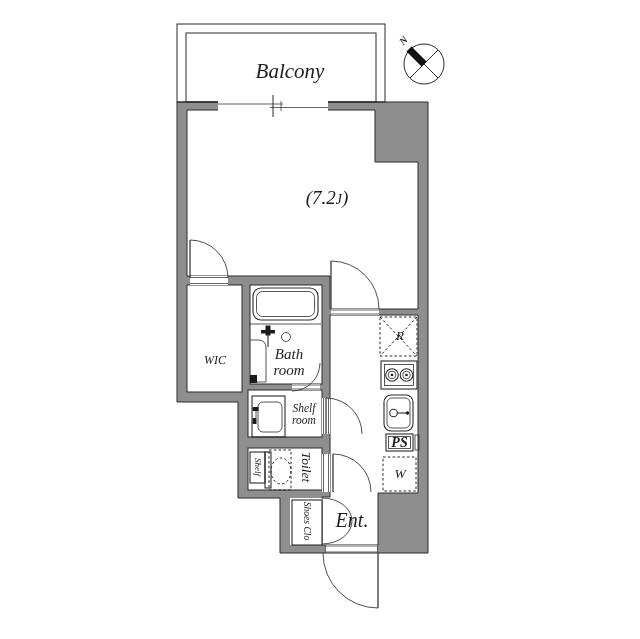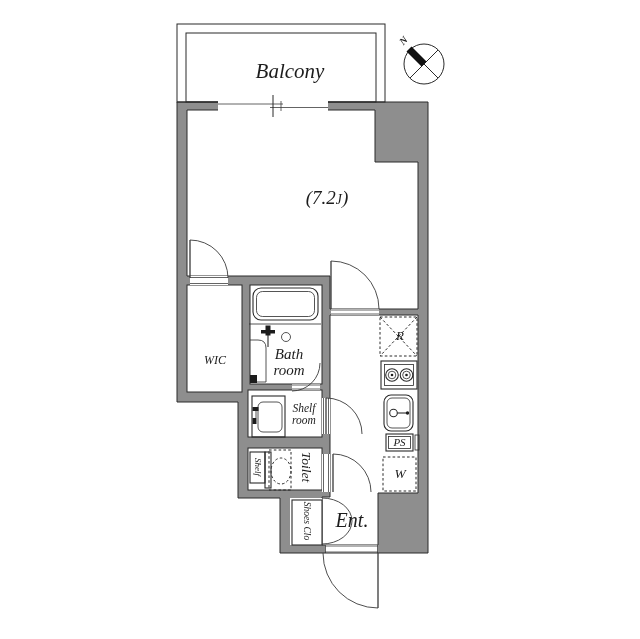--- a/index.html
+++ b/index.html
@@ -213,17 +213,17 @@
   <div class="label vert" style="left:257px;top:467px;font-size:9px;">Shelf</div>
 
   <div class="label vert" style="left:306px;top:467px;font-size:13.5px;">Toilet</div>
 
   <div class="label vert" style="left:307px;top:521px;font-size:9.5px;">Shoes Clo</div>
 
   <div class="label" style="left:352px;top:521px;font-size:20px;">Ent.</div>
 
   <div class="label" style="left:400px;top:336px;font-size:13px;">R</div>
 
-  <div class="label" style="left:399.5px;top:442.5px;font-size:11px;">PS</div>
+  <div class="label" style="left:399.5px;top:442.5px;font-size:14px;font-weight:bold;">PS</div>
 
   <div class="label" style="left:400px;top:474px;font-size:13.5px;">W</div>
 
 </div>
 
 </body></html>

